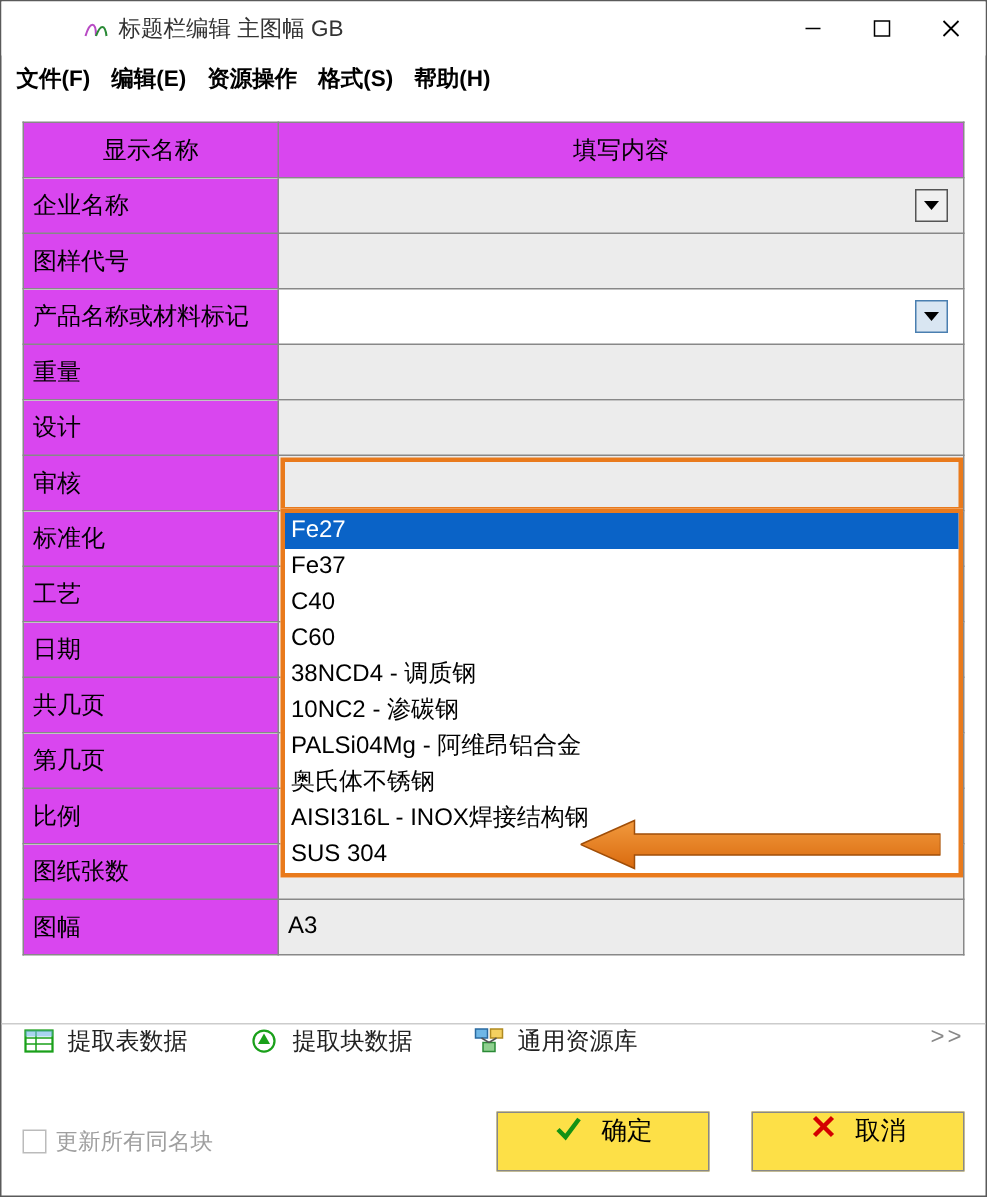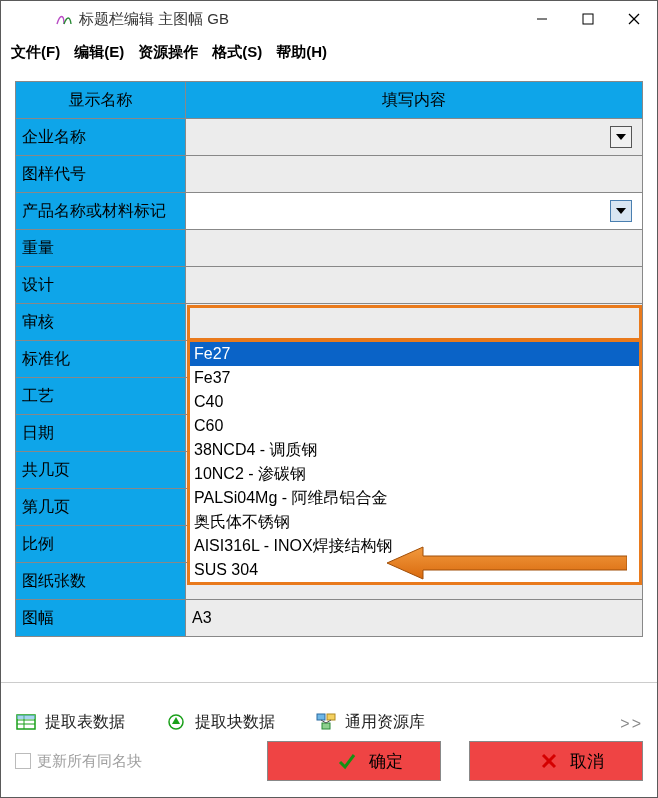--- a/index.html
+++ b/index.html
@@ -81,21 +81,21 @@
     border: 1px solid #888;
     border-collapse: collapse;
     table-layout: fixed;
   }
   .tbl th, .tbl td {
     border: 1px solid #888;
     height: 36px;
     padding: 0 6px;
     font-size: 16px;
     text-align: left;
-    background: #0ea5e9;
+    background: #d946ef;
     vertical-align: middle;
     white-space: nowrap;
     overflow: hidden;
   }
   .tbl th {
     text-align: center;
     font-weight: normal;
   }
   .tbl col.col-label { width: 170px; }
   .tbl td.val { background: #ececec; }
@@ -157,21 +157,21 @@
     width: 240px;
     height: 36px;
     z-index: 12;
     pointer-events: none;
   }
   
   .bottom-toolbar {
     height: 50px;
     border-top: 1px solid #ccc;
     display: flex;
-    align-items: flex-end;
+    align-items: flex-start;
     padding: 0 14px;
     font-size: 16px;
     color: #222;
   }
   .tool-btn {
     display: flex;
     align-items: center;
     margin-right: 40px;
     cursor: pointer;
   }
@@ -209,27 +209,26 @@
   }
   .actions {
     margin-left: auto;
     display: flex;
     gap: 28px;
   }
   .btn {
     width: 140px;
     height: 38px;
     border: 1px solid #888;
-    background: #ef4444;
-    display: flex;
-    align-items: center;
+    background: #fde047;
+    display: flex;
+    align-items: flex-start;
     justify-content: center;
     font-size: 17px;
     cursor: pointer;
-    padding-left: 32px;
   }
   .btn .bic { margin-right: 12px; display:inline-flex; }
 </style>
 </head>
 <body>
 
 <div class="window">
 
   <div class="titlebar">
     <span class="app-icon">

